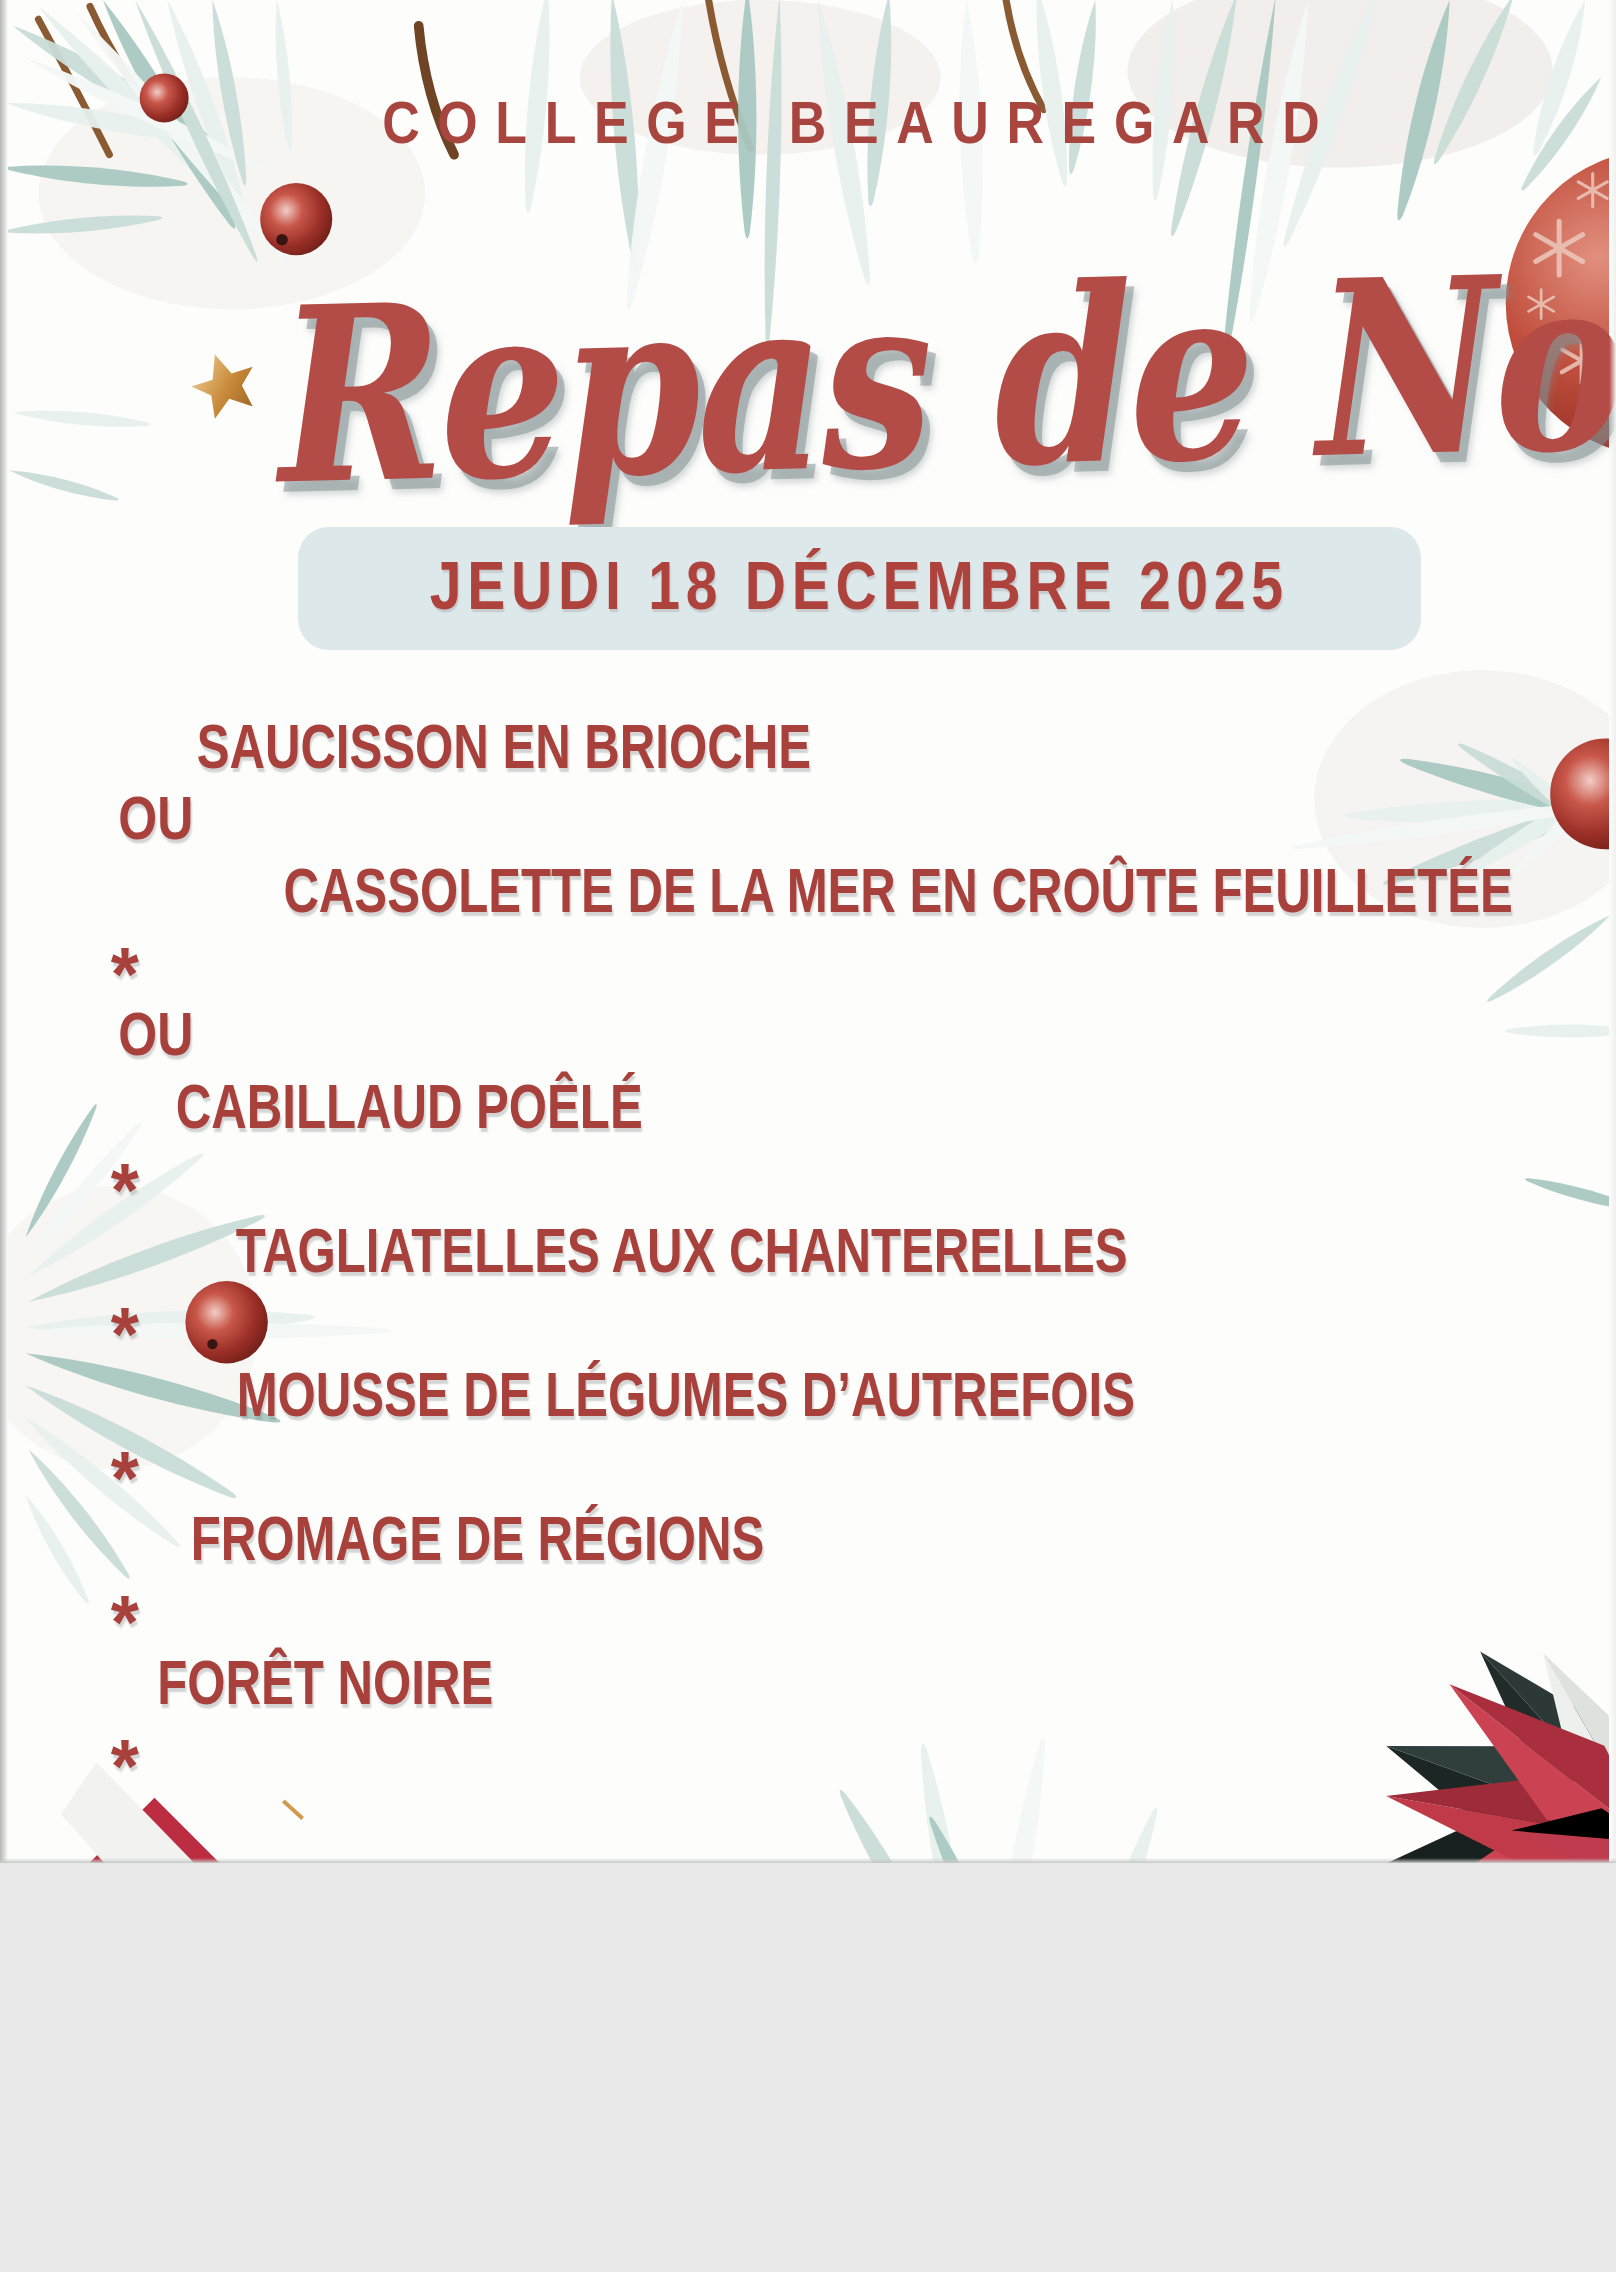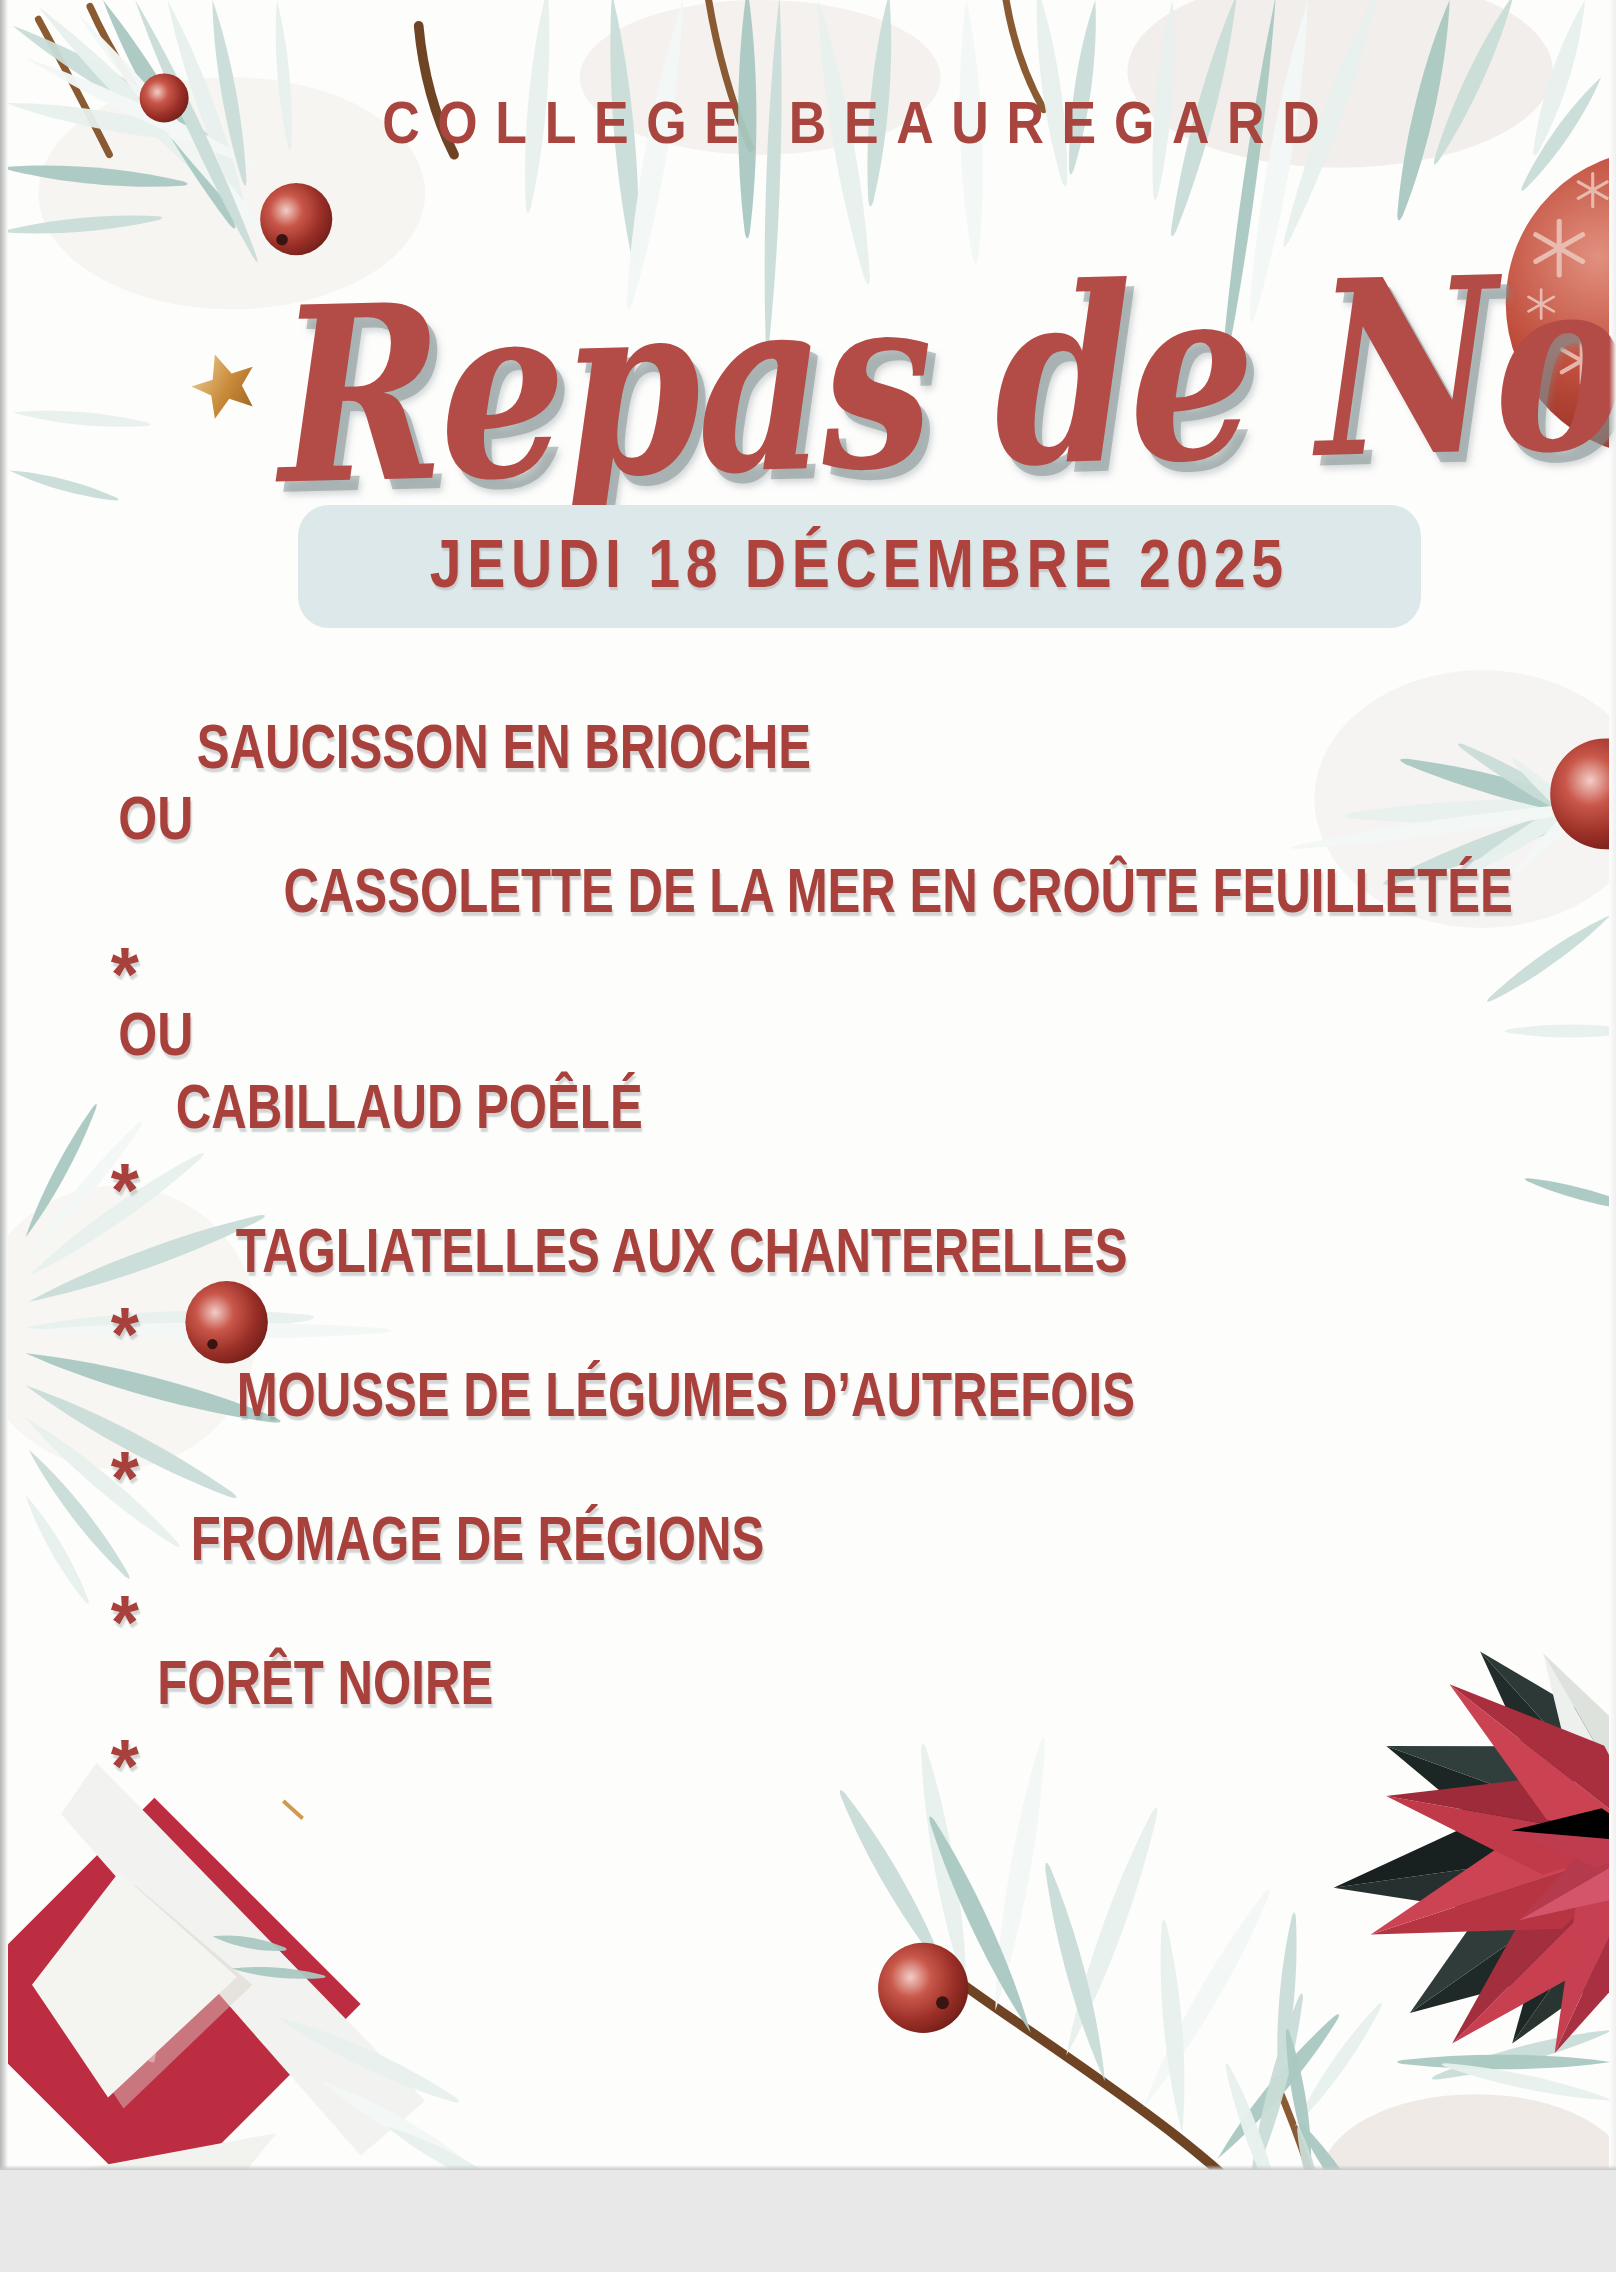--- a/index.html
+++ b/index.html
@@ -1,16 +1,16 @@
 <!DOCTYPE html>
 <html style="font-size:10.3px"><head>
 <meta charset="utf-8">
 <style>
   html,body{margin:0;padding:0;background:#e8e8e8;}
-  .page{position:relative;width:1616px;height:2170px;background:#fdfdfc;overflow:hidden;
+  .page{position:relative;width:1616px;height:1863px;background:#fdfdfc;overflow:hidden;
         font-family:"Liberation Sans",sans-serif;}
   
   .scan-left{position:absolute;left:0;top:0;bottom:0;width:8.4px;z-index:3;
      background:linear-gradient(90deg,#b4b7b5 0%,#d9dbd9 55%,rgba(217,219,217,0) 100%);}
   .scan-right{position:absolute;right:0;top:0;bottom:0;width:7px;z-index:3;
      background:linear-gradient(270deg,#eef0ee,rgba(255,255,255,0));}
   .scan-bottom{position:absolute;left:0;right:0;bottom:0;height:5.2px;z-index:3;
      background:linear-gradient(0deg,#c6c9c7,rgba(255,255,255,0));}
   
   .art{position:absolute;left:8.4px;top:0;z-index:1;}
@@ -22,21 +22,21 @@
   
   .txt{position:absolute;left:110px;right:6.4px;text-align:center;z-index:2;}
   .school{top:89px;}
   .school span{display:inline-block;transform:scaleX(.88);transform-origin:center;
      font-weight:bold;font-size:59px;letter-spacing:.34em;color:#a9453f;white-space:nowrap;}
   .title{top:256px;}
   .title span{display:inline-block;transform:scaleX(.82) rotate(-1.2deg);transform-origin:center;
      font-family:"DejaVu Serif",serif;font-style:italic;font-weight:700;font-size:242px;line-height:1;
      letter-spacing:-.02em;color:#b34b46;white-space:nowrap;
      text-shadow:9px 10.3px 0 rgba(128,142,144,.5),11.6px 14px 7.7px rgba(128,142,144,.35);}
-  .banner-wrap{top:505px;}
+  .banner-wrap{top:527px;}
   .banner{display:inline-block;background:#dde8ea;border-radius:31px;padding:19.3px 50px 26px;}
   .banner span{display:inline-block;transform:scaleX(.84);transform-origin:center;
      font-weight:bold;font-size:68px;letter-spacing:.1em;color:#ae423c;white-space:nowrap;
      text-shadow:1.3px 2.6px 1.3px rgba(140,120,120,.25);}
   .menu{top:710px;}
   .menu-line{height:72px;display:flex;align-items:center;justify-content:flex-start;}
   .menu-line span{display:inline-block;white-space:nowrap;color:#a8403c;font-weight:bold;
      text-shadow:1.9px 3.9px 1.9px rgba(125,128,128,.32);}
   .line-item span{font-size:63px;transform:scaleX(.78);transform-origin:center;}
   .line-or span{font-size:61px;transform:scaleX(.82);transform-origin:center;}

